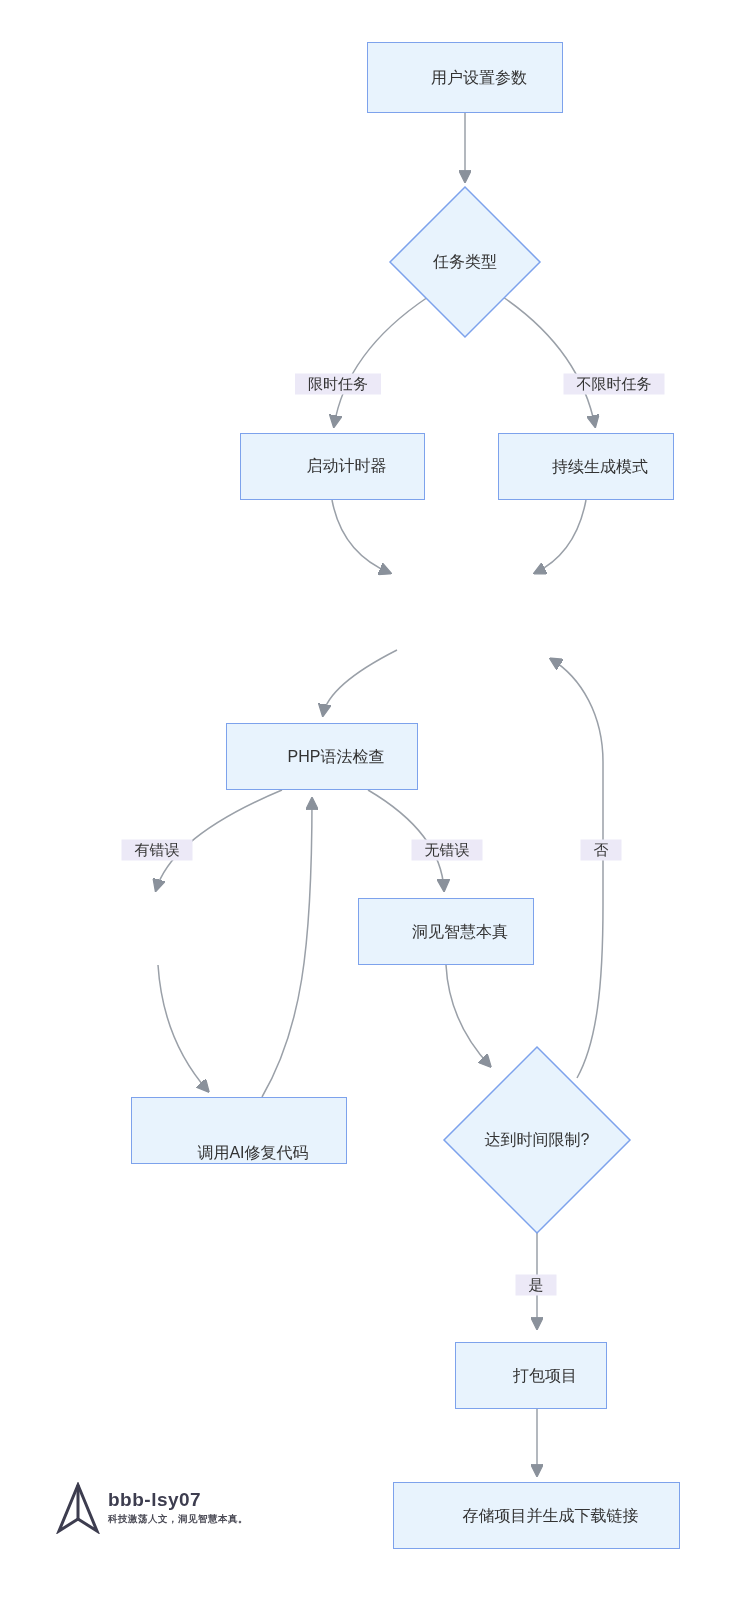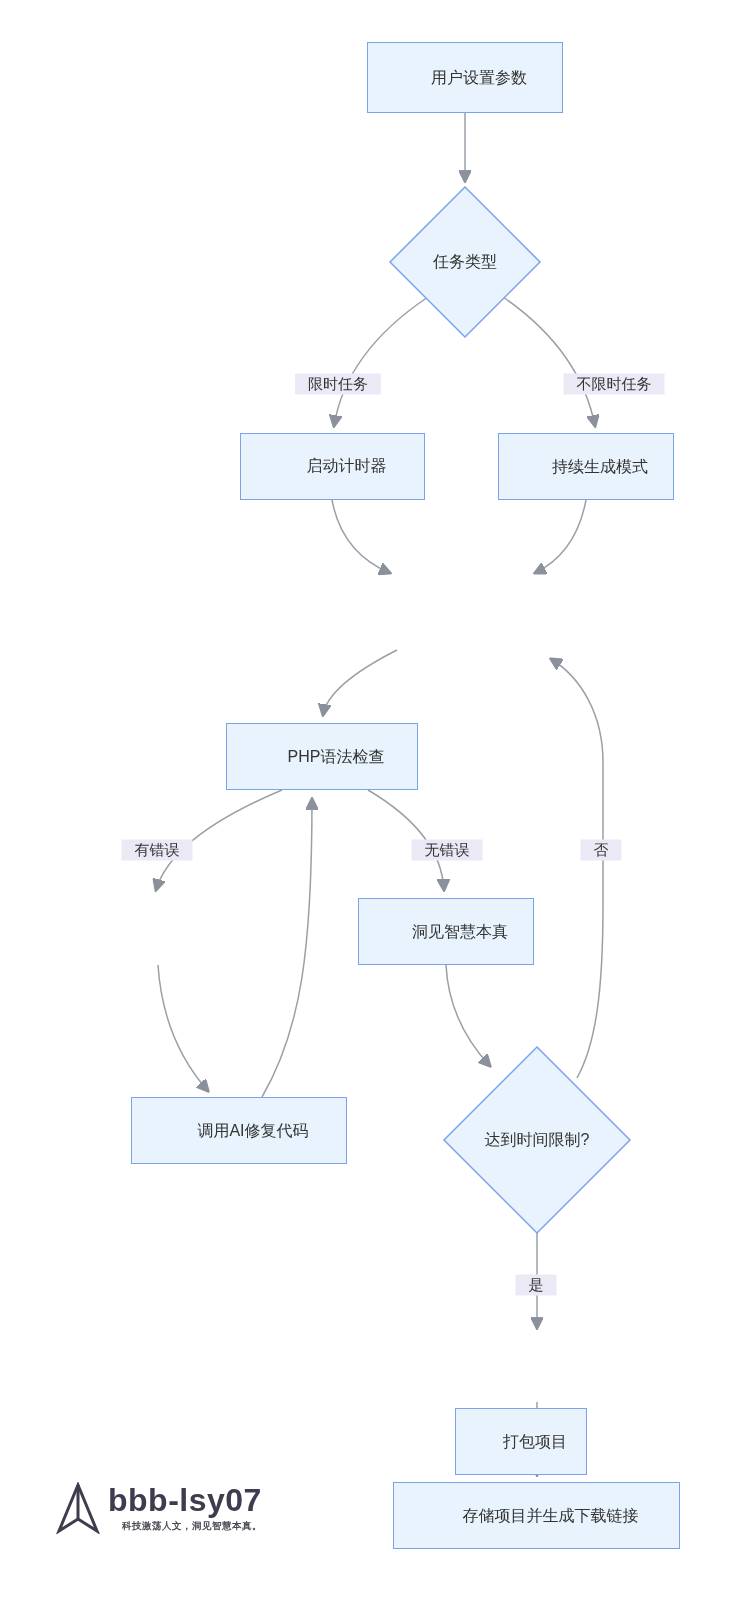--- a/index.html
+++ b/index.html
@@ -23,21 +23,21 @@
   .edge-label{
     position:absolute;transform:translate(-50%,-50%);
     background:#ece9f7;color:#333333;font-size:15px;
     padding:1px 13px;white-space:nowrap;
   }
   #logo{
     position:absolute;left:56px;top:1482px;display:flex;align-items:center;gap:8px;
   }
   #logo .logo-text{display:flex;flex-direction:column;}
   #logo .logo-name{
-    font-size:32px;font-weight:bold;color:#3d3d4f;letter-spacing:0.5px;line-height:1.1;
+    font-size:19px;font-weight:bold;color:#3d3d4f;letter-spacing:0.5px;line-height:1.1;
   }
   #logo .logo-tagline{
     font-size:9.5px;font-weight:bold;color:#4a4a55;margin-top:2px;letter-spacing:0.5px;text-align:right;
   }
 </style>
 </head>
 <body>
 
 <div id="canvas">
 
@@ -84,25 +84,25 @@
 
   <div class="node" style="left:226px;top:723px;width:192px;height:67px;">
     <span>PHP语法检查</span>
   </div>
 
 
   <div class="node" style="left:358px;top:898px;width:176px;height:67px;">
     <span>洞见智慧本真</span>
   </div>
 
-  <div class="node" style="left:131px;top:1097px;width:216px;height:67px;">
+  <div class="node" style="left:131px;top:1097px;width:216px;height:67px;align-items:flex-end;">
     <span>调用AI修复代码</span>
   </div>
 
-  <div class="node" style="left:455px;top:1408px;width:132px;height:67px;align-items:center;">
+  <div class="node" style="left:455px;top:1342px;width:152px;height:67px;align-items:center;">
     <span>打包项目</span>
   </div>
 
   <div class="node" style="left:393px;top:1482px;width:287px;height:67px;">
     <span>存储项目并生成下载链接</span>
   </div>
 
   <div class="diamond-label" style="left:465px;top:262px;">任务类型</div>
   <div class="diamond-label" style="left:537px;top:1140px;">达到时间限制?</div>
 

